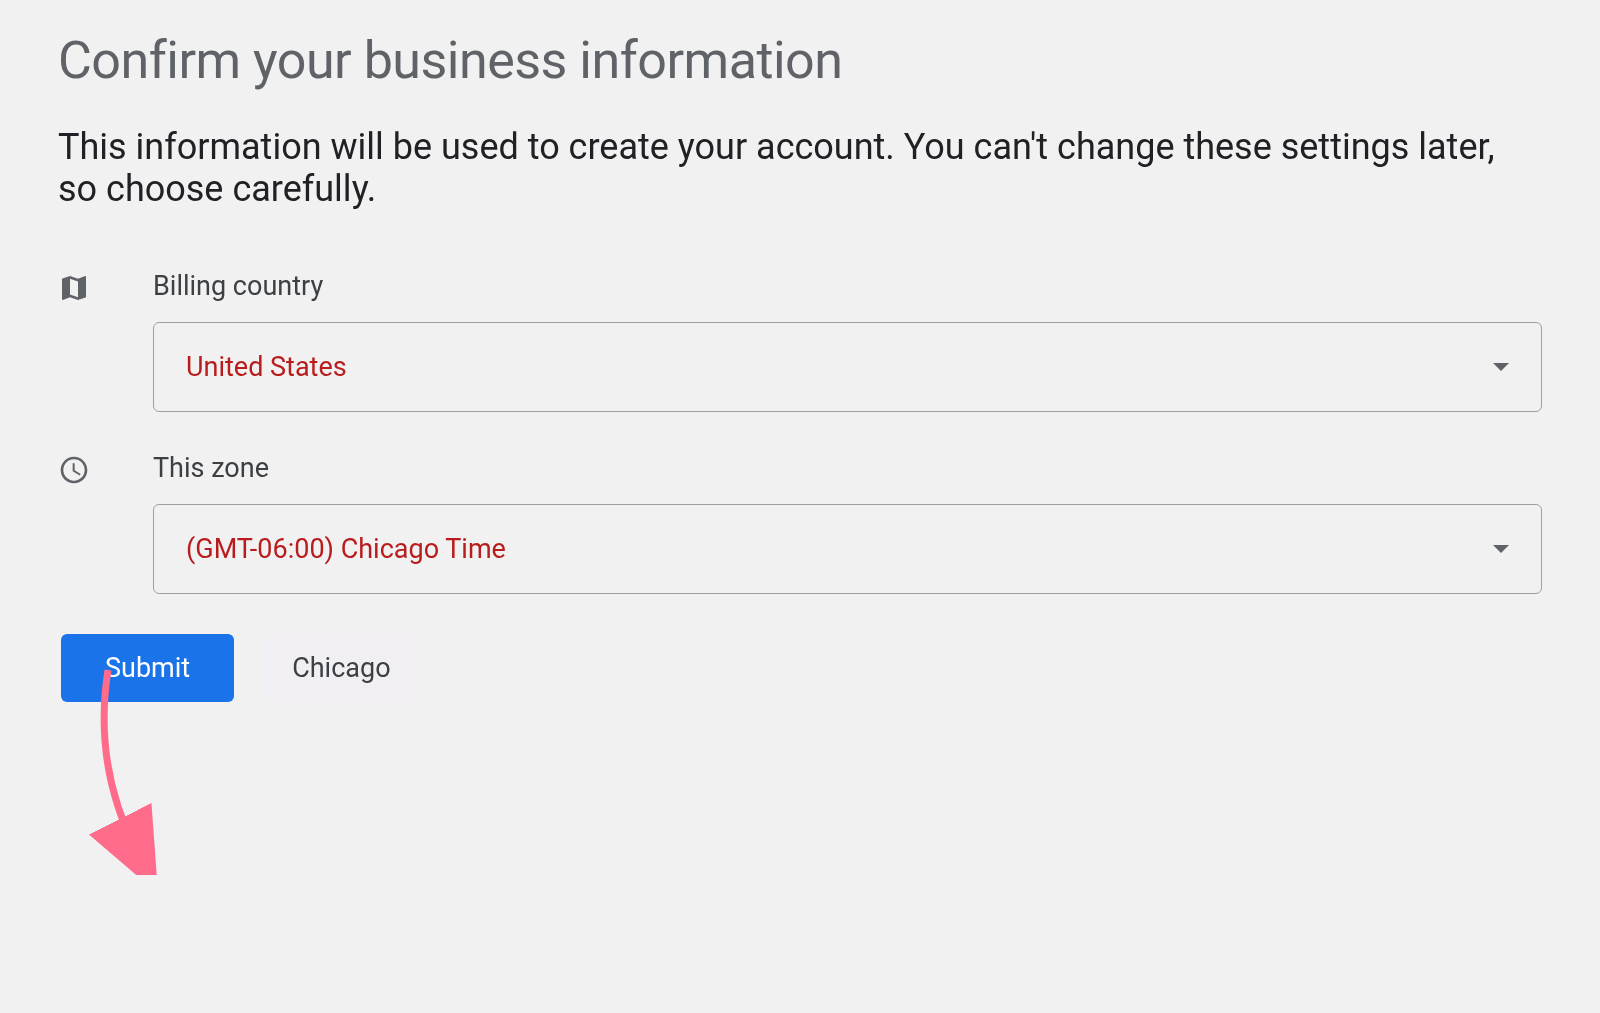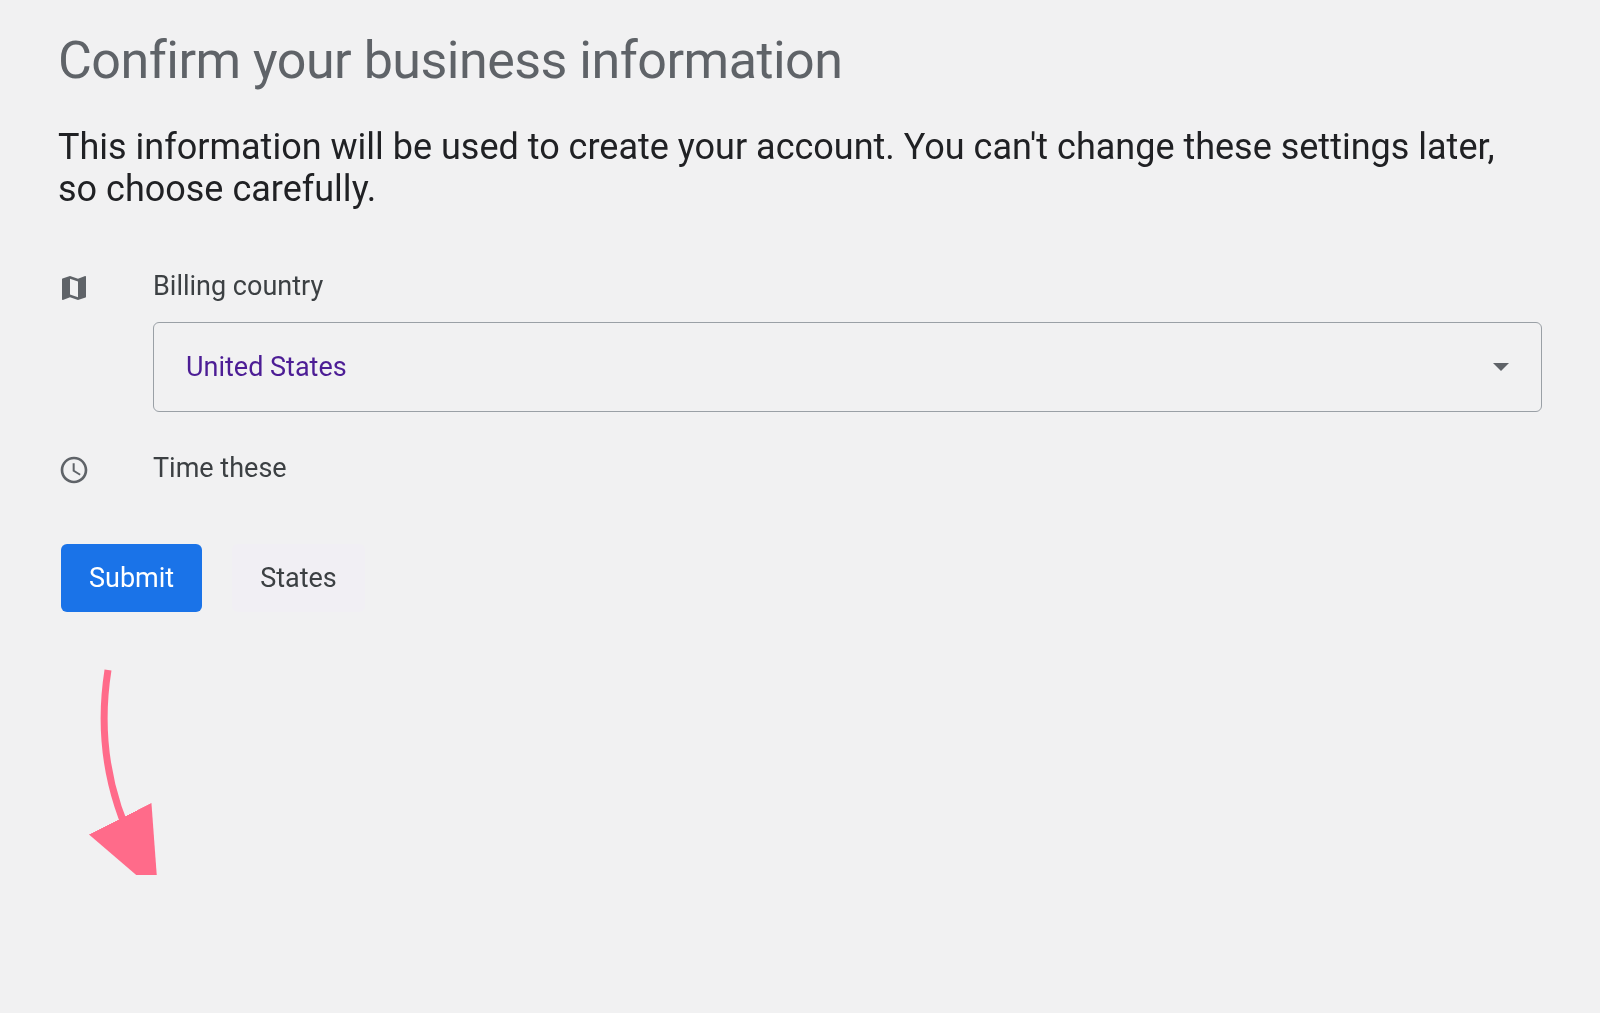--- a/index.html
+++ b/index.html
@@ -51,21 +51,21 @@
       border-radius: 6px;
       padding: 28px 32px;
       display: flex;
       justify-content: space-between;
       align-items: center;
       background: transparent;
       cursor: pointer;
     }
     .select-value {
       font-size: 27px;
-      color: #4c1d95;
+      color: #b91c1c;
     }
     .dropdown-arrow {
       width: 0;
       height: 0;
       border-left: 8px solid transparent;
       border-right: 8px solid transparent;
       border-top: 8px solid #5f6368;
     }
     .icon-svg {
       width: 32px;
@@ -76,21 +76,21 @@
       display: flex;
       gap: 30px;
       margin-top: 38px;
       margin-left: 3px;
     }
     .btn-submit {
       background: #1a73e8;
       color: #ffffff;
       border: none;
       border-radius: 6px;
-      padding: 18px 28px;
+      padding: 18px 44px;
       font-size: 27px;
       cursor: pointer;
       font-family: inherit;
     }
     .btn-cancel {
       background: #f1eff4;
       color: #3c4043;
       border: none;
       border-radius: 6px;
       padding: 18px 28px;
@@ -136,28 +136,32 @@
 
   <div class="form-section">
     <div class="icon-col">
       <span>
         <svg class="icon-svg" viewBox="0 0 24 24">
           <path d="M11.99 2C6.47 2 2 6.48 2 12s4.47 10 9.99 10C17.52 22 22 17.52 22 12S17.52 2 11.99 2zM12 20c-4.42 0-8-3.58-8-8s3.58-8 8-8 8 3.58 8 8-3.58 8-8 8zm.5-13H11v6l5.25 3.15.75-1.23-4.5-2.67z"></path>
         </svg>
       </span>
     </div>
     <div class="form-content">
-      <div class="field-label">Time these</div>
+      <div class="field-label">This zone</div>
+      <div class="select-box">
+        <span class="select-value">(GMT-06:00) Chicago Time</span>
+        <span class="dropdown-arrow"></span>
+      </div>
     </div>
   </div>
 
 
   <div class="button-row">
     <button class="btn-submit">Submit</button>
-    <button class="btn-cancel">States</button>
+    <button class="btn-cancel">Chicago</button>
   </div>
 
   <svg class="annotation-arrow" width="80" height="210" viewBox="0 0 80 210">
     <defs>
       <marker id="arrowhead" markerWidth="12" markerHeight="12" refX="5" refY="5" orient="auto">
         <polygon points="0 0, 12 5, 0 10" fill="#ff6b8a"></polygon>
       </marker>
     </defs>
     <path d="M 20 5 Q 5 100 48 185" stroke="#ff6b8a" stroke-width="7" fill="none" marker-end="url(#arrowhead)"></path>
   </svg>

